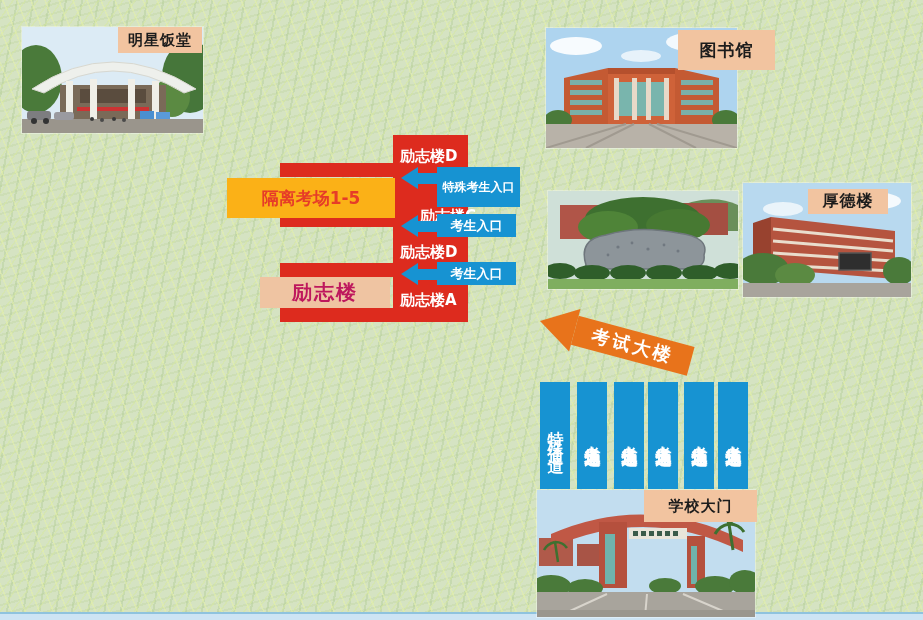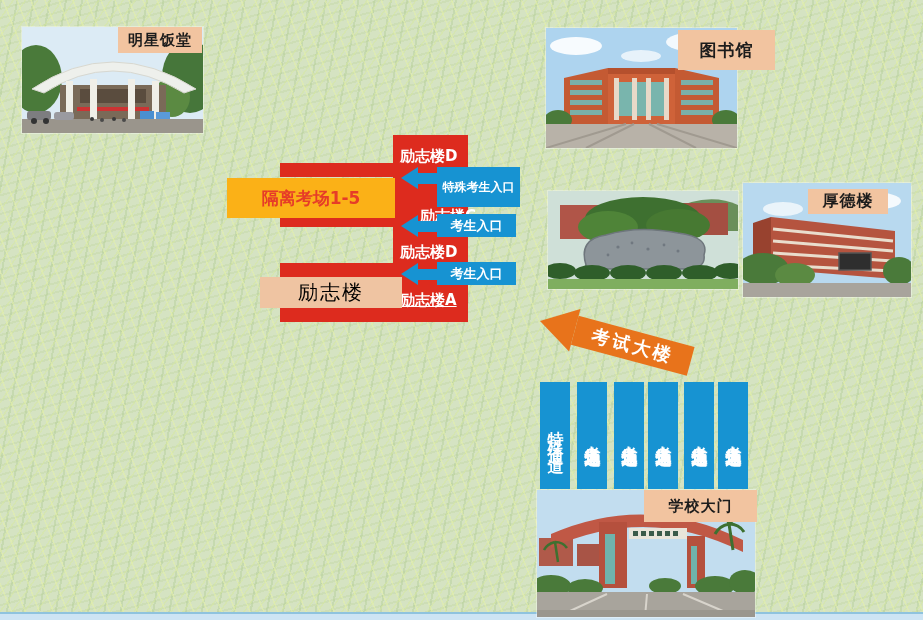--- a/index.html
+++ b/index.html
@@ -21,22 +21,22 @@
   }
   
   .redbar{position:absolute;background:#dd2b1e;z-index:2;}
   .redcol{position:absolute;left:393px;top:135px;width:75px;height:187px;background:#dd2b1e;z-index:2;}
   .bldg-label{position:absolute;left:7px;width:66px;height:18px;color:#fff;font-weight:bold;font-size:15px;line-height:18px;white-space:nowrap;}
   .ybox{position:absolute;left:227px;width:168px;background:#fbb117;z-index:3;
         display:flex;flex-direction:column;align-items:center;justify-content:center;}
   .ybox span{display:block;color:#e63c28;font-weight:bold;text-align:center;}
   .ybox.single span{font-size:17px;line-height:20px;}
   .ybox.dual span{font-size:15px;line-height:16px;}
-  .tanbox{position:absolute;left:260px;top:277px;width:142px;height:31px;background:#efc4a2;z-index:3;
-        display:flex;align-items:center;justify-content:center;color:#000000;font-weight:normal;font-size:20px;letter-spacing:2px;}
+  .tanbox{position:absolute;left:260px;top:277px;width:130px;height:31px;background:#efc4a2;z-index:3;
+        display:flex;align-items:center;justify-content:center;color:#be185d;font-weight:bold;font-size:20px;letter-spacing:2px;}
   .bluebox{position:absolute;background:#1793d2;color:#fff;font-weight:bold;z-index:3;
         display:flex;align-items:center;justify-content:center;}
   .barrow{position:absolute;z-index:4;display:flex;align-items:center;}
   .barrow .head{width:0;height:0;border-top:11px solid transparent;border-bottom:11px solid transparent;border-right:17px solid #1793d2;}
   .barrow .stub{width:23px;height:11px;background:#1793d2;}
   
   .oarrow{position:absolute;left:540px;top:299px;width:158px;height:44px;z-index:3;
         transform:rotate(15deg);transform-origin:left center;display:flex;align-items:center;}
   .oarrow .head{width:0;height:0;border-top:22px solid transparent;border-bottom:22px solid transparent;border-right:36px solid #e8731b;}
   .oarrow .body{width:120px;height:30px;background:#e8731b;color:#fff;font-weight:bold;font-size:18px;letter-spacing:3px;
@@ -172,21 +172,21 @@
 
   <div class="redbar" style="left:280px;top:163px;width:120px;height:14px;"></div>
   <div class="redbar" style="left:280px;top:213px;width:120px;height:14px;"></div>
   <div class="redbar" style="left:280px;top:263px;width:120px;height:14px;"></div>
   <div class="redbar" style="left:280px;top:308px;width:120px;height:14px;"></div>
 
   <div class="redcol">
     <div class="bldg-label" style="top:12px;">励志楼D</div>
     <div class="bldg-label" style="top:72px;margin-left:20px;">励志楼C</div>
     <div class="bldg-label" style="top:108px;">励志楼D</div>
-    <div class="bldg-label" style="top:156px;text-decoration:underline;">励志楼A</div>
+    <div class="bldg-label" style="top:156px;">励志楼A</div>
   </div>
 
   <div class="ybox single" style="top:135px;height:40px;margin-top:43px;">
     <span>隔离考场1-5</span>
   </div>
 
   <div class="tanbox">励志楼</div>
 
   <div class="barrow" style="left:401px;top:167px;">
     <span class="head"></span>

